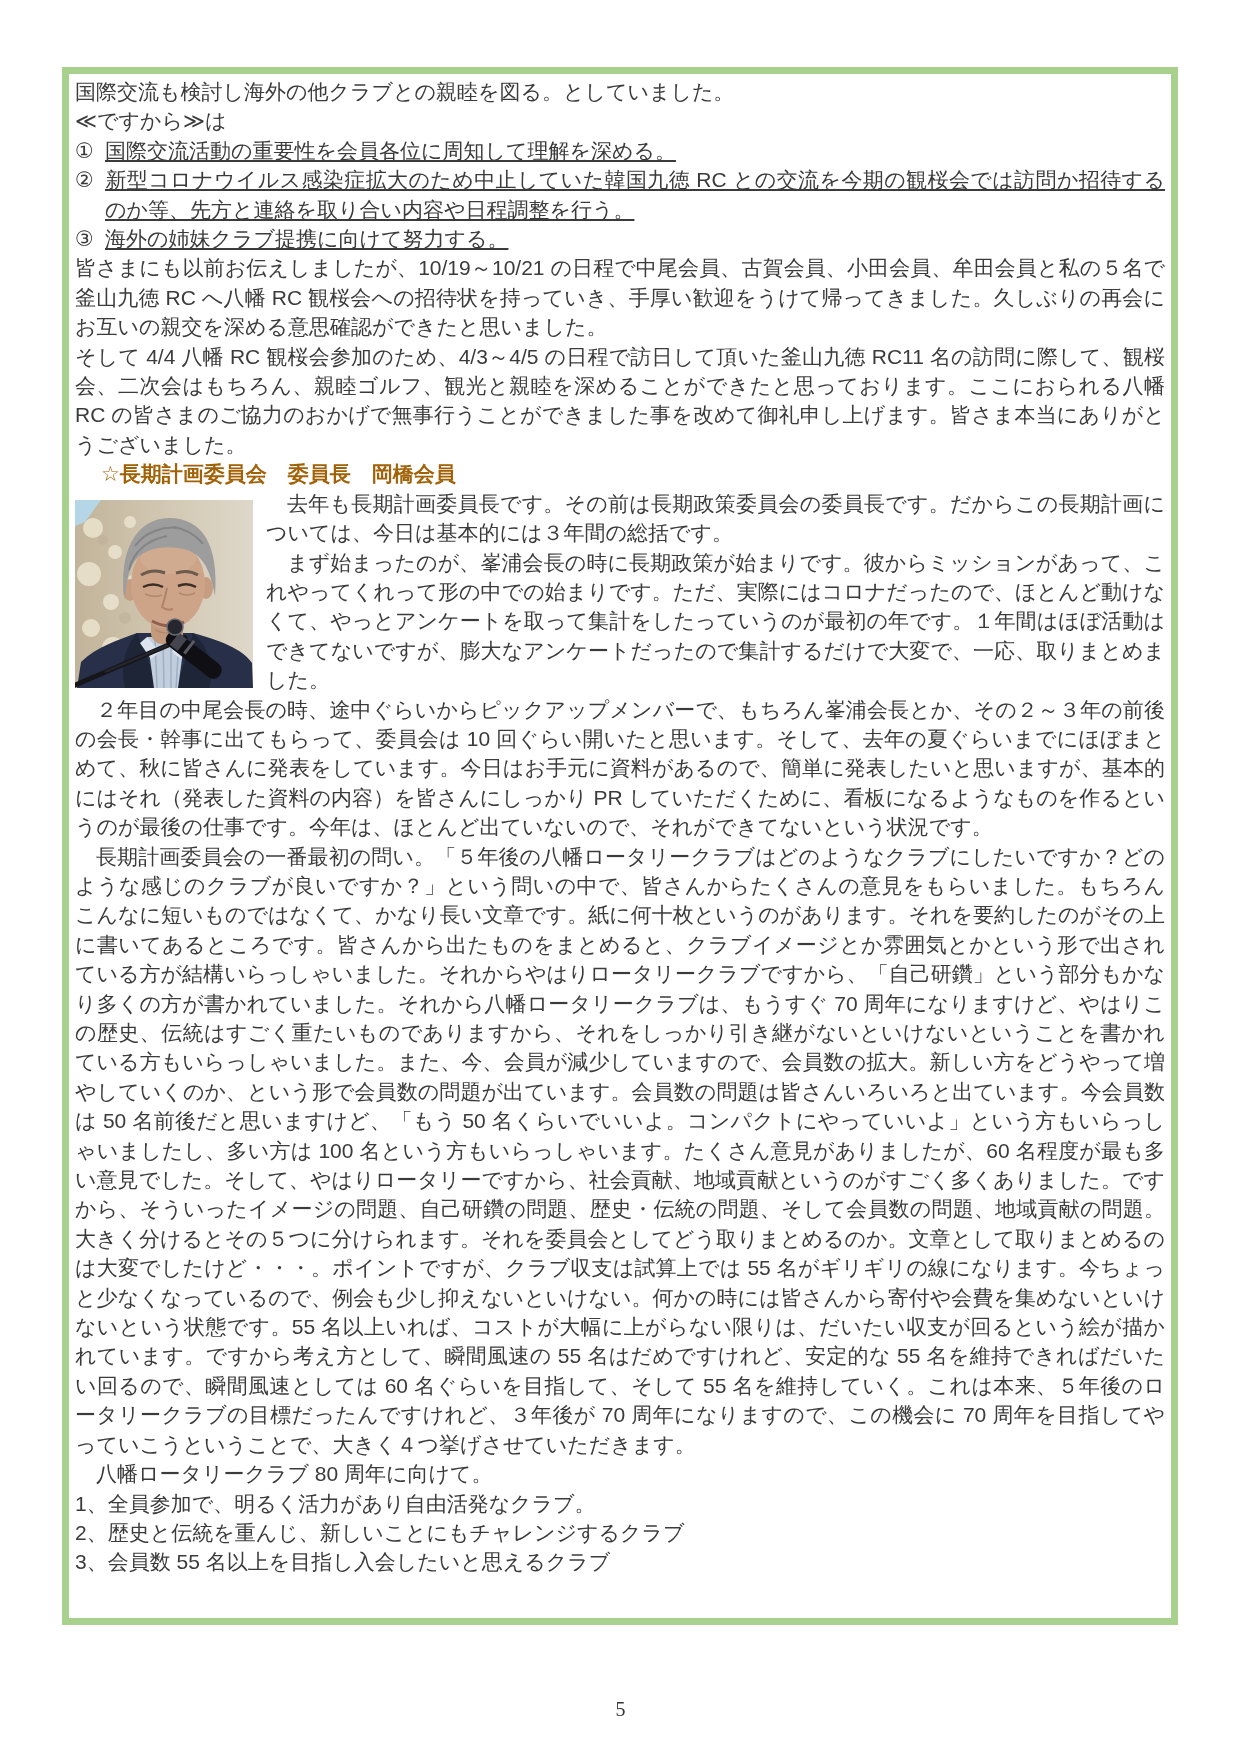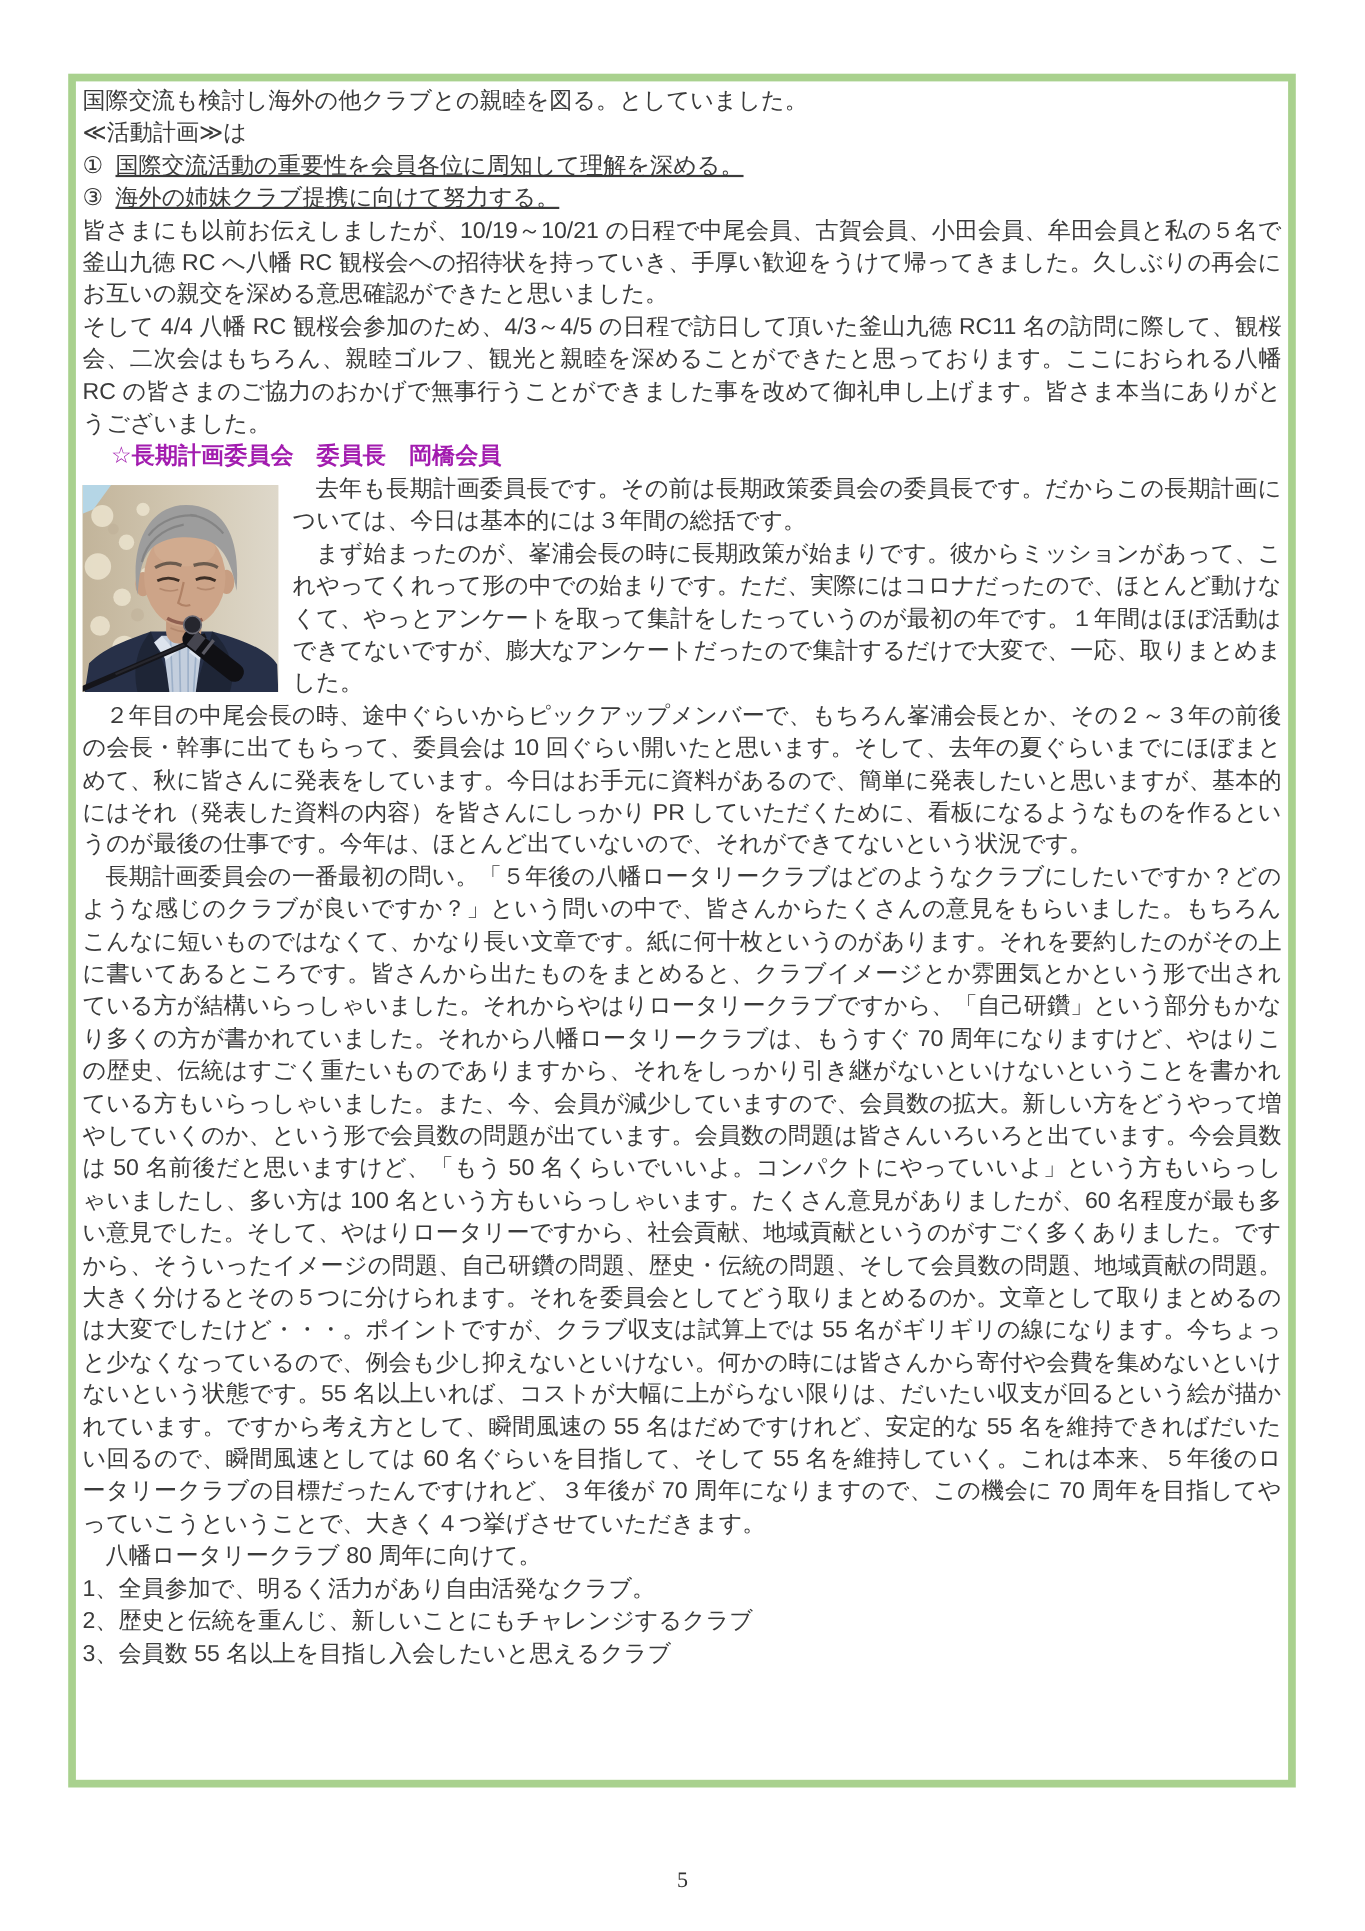--- a/index.html
+++ b/index.html
@@ -38,21 +38,21 @@
     text-indent: -30px;
     text-decoration: underline;
   }
   .plan-item .num {
     display: inline-block;
     width: 30px;
     text-indent: 0;
   }
   .section-heading {
     font-weight: bold;
-    color: #a21caf;
+    color: #a16207;
     text-indent: 26px;
   }
   .speech-block {  }
   .photo {
     float: left;
     width: 178px;
     height: 188px;
     margin: 11px 13px 6px 0;
     overflow: hidden;
     background: #d3c9b4;
@@ -69,24 +69,25 @@
     font-size: 20px;
     color: #333333;
   }
 </style>
 </head>
 <body>
 
 <div class="frame">
 
   <p>国際交流も検討し海外の他クラブとの親睦を図る。としていました。</p>
-  <p>≪活動計画≫は</p>
+  <p>≪ですから≫は</p>
 
   <div>
     <p class="plan-item"><span class="num">①</span><span>国際交流活動の重要性を会員各位に周知して理解を深める。</span></p>
+    <p class="plan-item"><span class="num">②</span><span>新型コロナウイルス感染症拡大のため中止していた韓国九徳 RC との交流を今期の観桜会では訪問か招待するのか等、先方と連絡を取り合い内容や日程調整を行う。</span></p>
     <p class="plan-item"><span class="num">③</span><span>海外の姉妹クラブ提携に向けて努力する。</span></p>
   </div>
 
   <p>皆さまにも以前お伝えしましたが、10/19～10/21 の日程で中尾会員、古賀会員、小田会員、牟田会員と私の５名で釜山九徳 RC へ八幡 RC 観桜会への招待状を持っていき、手厚い歓迎をうけて帰ってきました。久しぶりの再会にお互いの親交を深める意思確認ができたと思いました。</p>
   <p>そして 4/4 八幡 RC 観桜会参加のため、4/3～4/5 の日程で訪日して頂いた釜山九徳 RC11 名の訪問に際して、観桜会、二次会はもちろん、親睦ゴルフ、観光と親睦を深めることができたと思っております。ここにおられる八幡 RC の皆さまのご協力のおかげで無事行うことができました事を改めて御礼申し上げます。皆さま本当にありがとうございました。</p>
 
   <p class="section-heading">☆長期計画委員会　委員長　岡橋会員</p>
 
   <div class="speech-block">
     <div class="photo">

